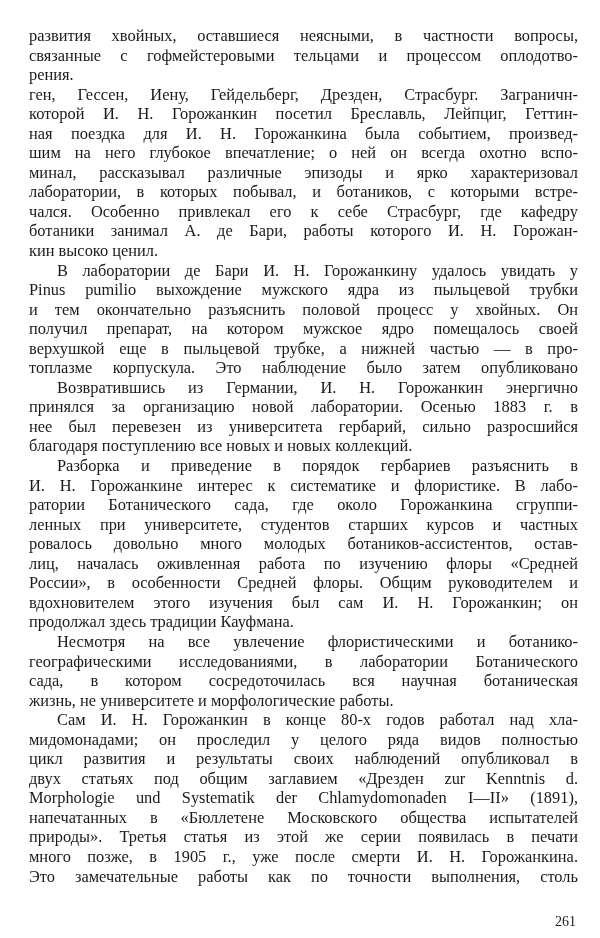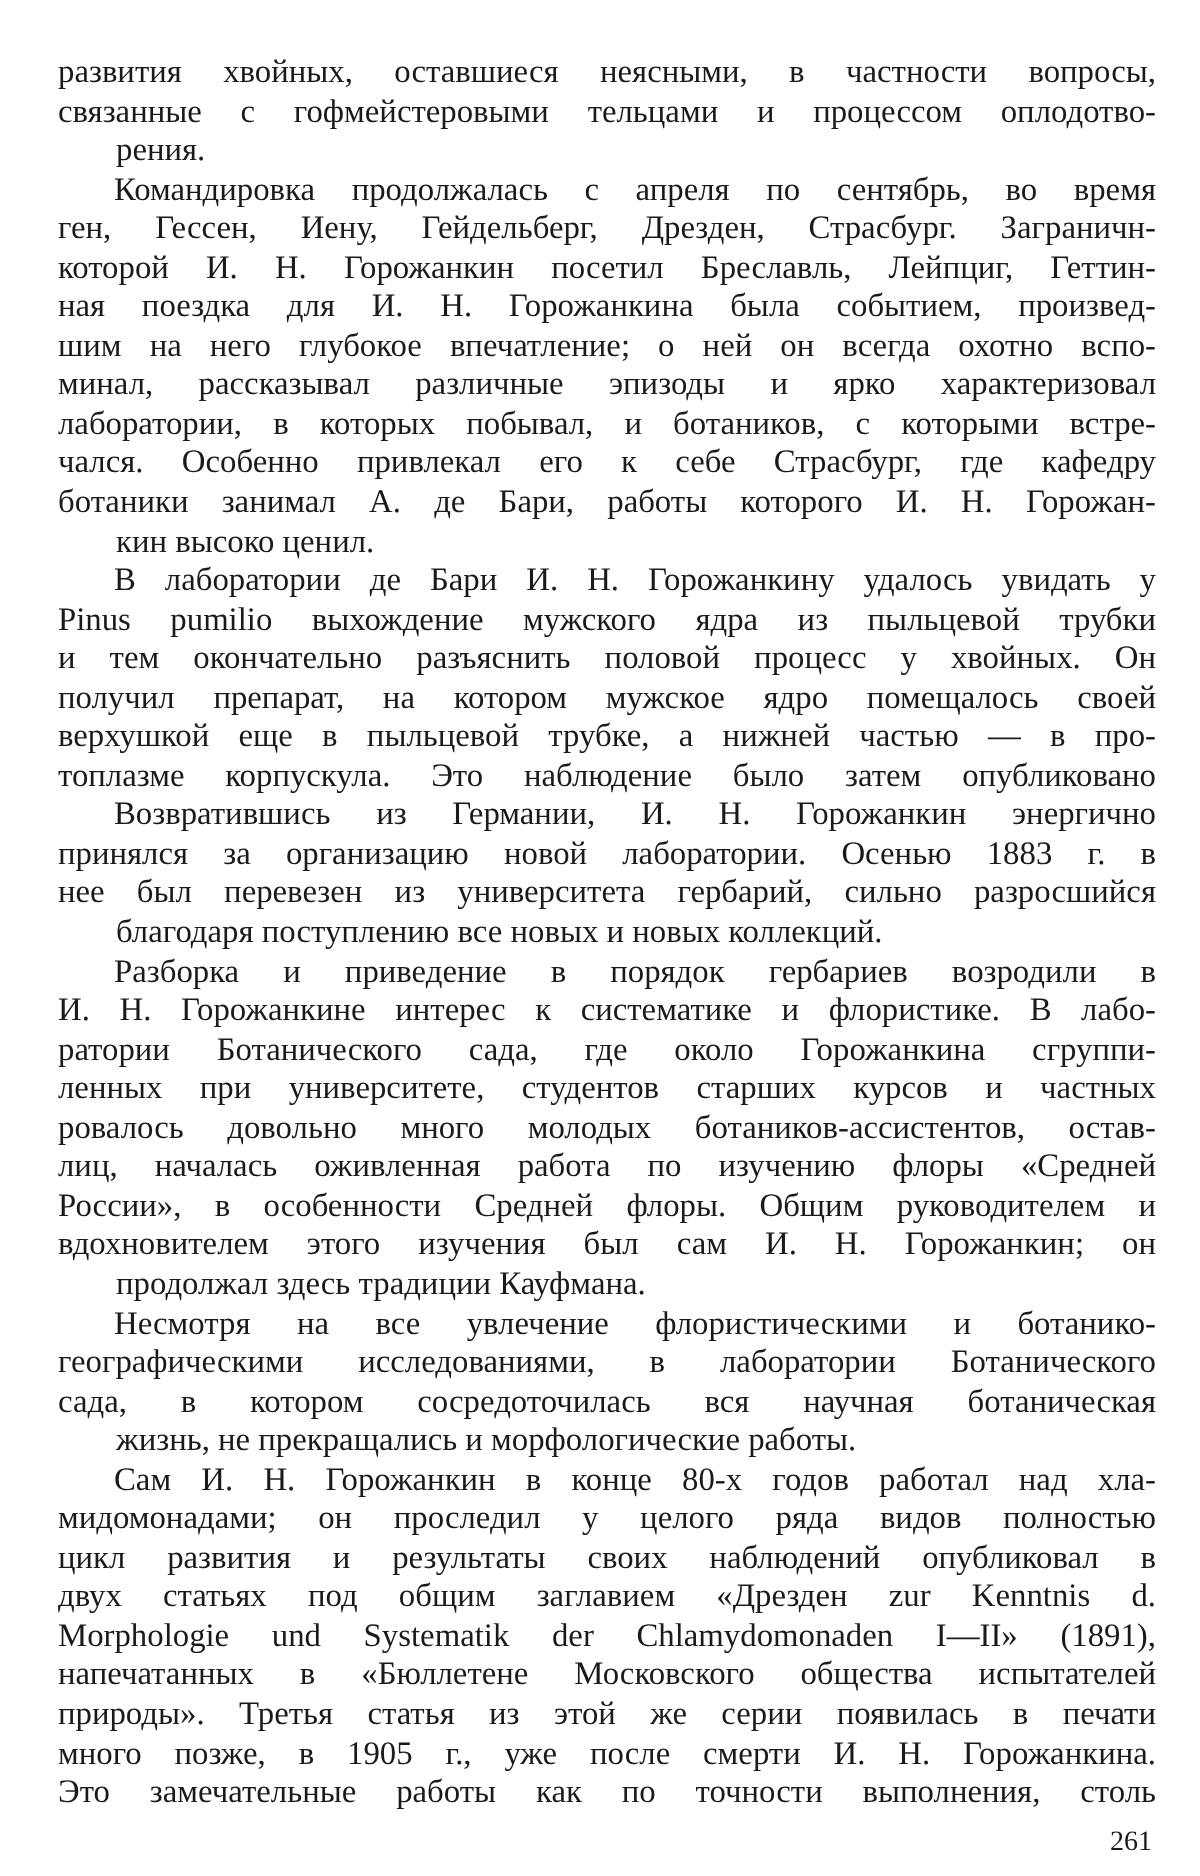--- a/index.html
+++ b/index.html
@@ -3,67 +3,66 @@
 <meta charset="utf-8">
 <style>
   html, body { margin: 0; padding: 0; background: #ffffff; }
   body { width: 600px; height: 938px; position: relative; overflow: hidden; }
   .page {
     position: absolute; left: 29px; top: 26px; width: 549px;
     font-family: "Liberation Serif", serif; font-size: 16.4px; line-height: 19.55px;
     color: #1a1a1a; text-align: justify;
   }
   .line { display: block; white-space: nowrap; text-align: justify; text-align-last: justify; height: 19.55px; }
-  .line.last { text-align-last: left; margin-left: 29px; }
+  .line.last { text-align-last: left; }
   .line.indent { padding-left: 28px; }
   .pagenum {
     position: absolute; right: 24px; top: 914px;
     font-family: "Liberation Serif", serif; font-size: 14px; color: #1a1a1a;
   }
 </style>
 </head>
 <body>
 
 <div class="page" id="page-body">
     <span class="line">развития хвойных, оставшиеся неясными, в частности вопросы,</span>
     <span class="line">связанные с гофмейстеровыми тельцами и процессом оплодотво-</span>
     <span class="line last">рения.</span>
-    <span class="line indent">Командировка продолжалась с апреля по сентябрь, во время</span>
     <span class="line">ген, Гессен, Иену, Гейдельберг, Дрезден, Страсбург. Заграничн-</span>
     <span class="line">которой И. Н. Горожанкин посетил Бреславль, Лейпциг, Геттин-</span>
     <span class="line">ная поездка для И. Н. Горожанкина была событием, произвед-</span>
     <span class="line">шим на него глубокое впечатление; о ней он всегда охотно вспо-</span>
     <span class="line">минал, рассказывал различные эпизоды и ярко характеризовал</span>
     <span class="line">лаборатории, в которых побывал, и ботаников, с которыми встре-</span>
     <span class="line">чался. Особенно привлекал его к себе Страсбург, где кафедру</span>
     <span class="line">ботаники занимал А. де Бари, работы которого И. Н. Горожан-</span>
     <span class="line last">кин высоко ценил.</span>
     <span class="line indent">В лаборатории де Бари И. Н. Горожанкину удалось увидать у</span>
     <span class="line">Pinus pumilio выхождение мужского ядра из пыльцевой трубки</span>
     <span class="line">и тем окончательно разъяснить половой процесс у хвойных. Он</span>
     <span class="line">получил препарат, на котором мужское ядро помещалось своей</span>
     <span class="line">верхушкой еще в пыльцевой трубке, а нижней частью — в про-</span>
     <span class="line">топлазме корпускула. Это наблюдение было затем опубликовано</span>
     <span class="line indent">Возвратившись из Германии, И. Н. Горожанкин энергично</span>
     <span class="line">принялся за организацию новой лаборатории. Осенью 1883 г. в</span>
     <span class="line">нее был перевезен из университета гербарий, сильно разросшийся</span>
     <span class="line last">благодаря поступлению все новых и новых коллекций.</span>
-    <span class="line indent">Разборка и приведение в порядок гербариев возродили в</span>
+    <span class="line indent">Разборка и приведение в порядок гербариев разъяснить в</span>
     <span class="line">И. Н. Горожанкине интерес к систематике и флористике. В лабо-</span>
     <span class="line">ратории Ботанического сада, где около Горожанкина сгруппи-</span>
     <span class="line">ленных при университете, студентов старших курсов и частных</span>
     <span class="line">ровалось довольно много молодых ботаников-ассистентов, остав-</span>
     <span class="line">лиц, началась оживленная работа по изучению флоры «Средней</span>
     <span class="line">России», в особенности Средней флоры. Общим руководителем и</span>
     <span class="line">вдохновителем этого изучения был сам И. Н. Горожанкин; он</span>
     <span class="line last">продолжал здесь традиции Кауфмана.</span>
     <span class="line indent">Несмотря на все увлечение флористическими и ботанико-</span>
     <span class="line">географическими исследованиями, в лаборатории Ботанического</span>
     <span class="line">сада, в котором сосредоточилась вся научная ботаническая</span>
-    <span class="line last">жизнь, не прекращались и морфологические работы.</span>
+    <span class="line last">жизнь, не университете и морфологические работы.</span>
     <span class="line indent">Сам И. Н. Горожанкин в конце 80-х годов работал над хла-</span>
     <span class="line">мидомонадами; он проследил у целого ряда видов полностью</span>
     <span class="line">цикл развития и результаты своих наблюдений опубликовал в</span>
     <span class="line">двух статьях под общим заглавием «Дрезден zur Kenntnis d.</span>
     <span class="line">Morphologie und Systematik der Chlamydomonaden I—II» (1891),</span>
     <span class="line">напечатанных в «Бюллетене Московского общества испытателей</span>
     <span class="line">природы». Третья статья из этой же серии появилась в печати</span>
     <span class="line">много позже, в 1905 г., уже после смерти И. Н. Горожанкина.</span>
     <span class="line">Это замечательные работы как по точности выполнения, столь</span>
   </div>

